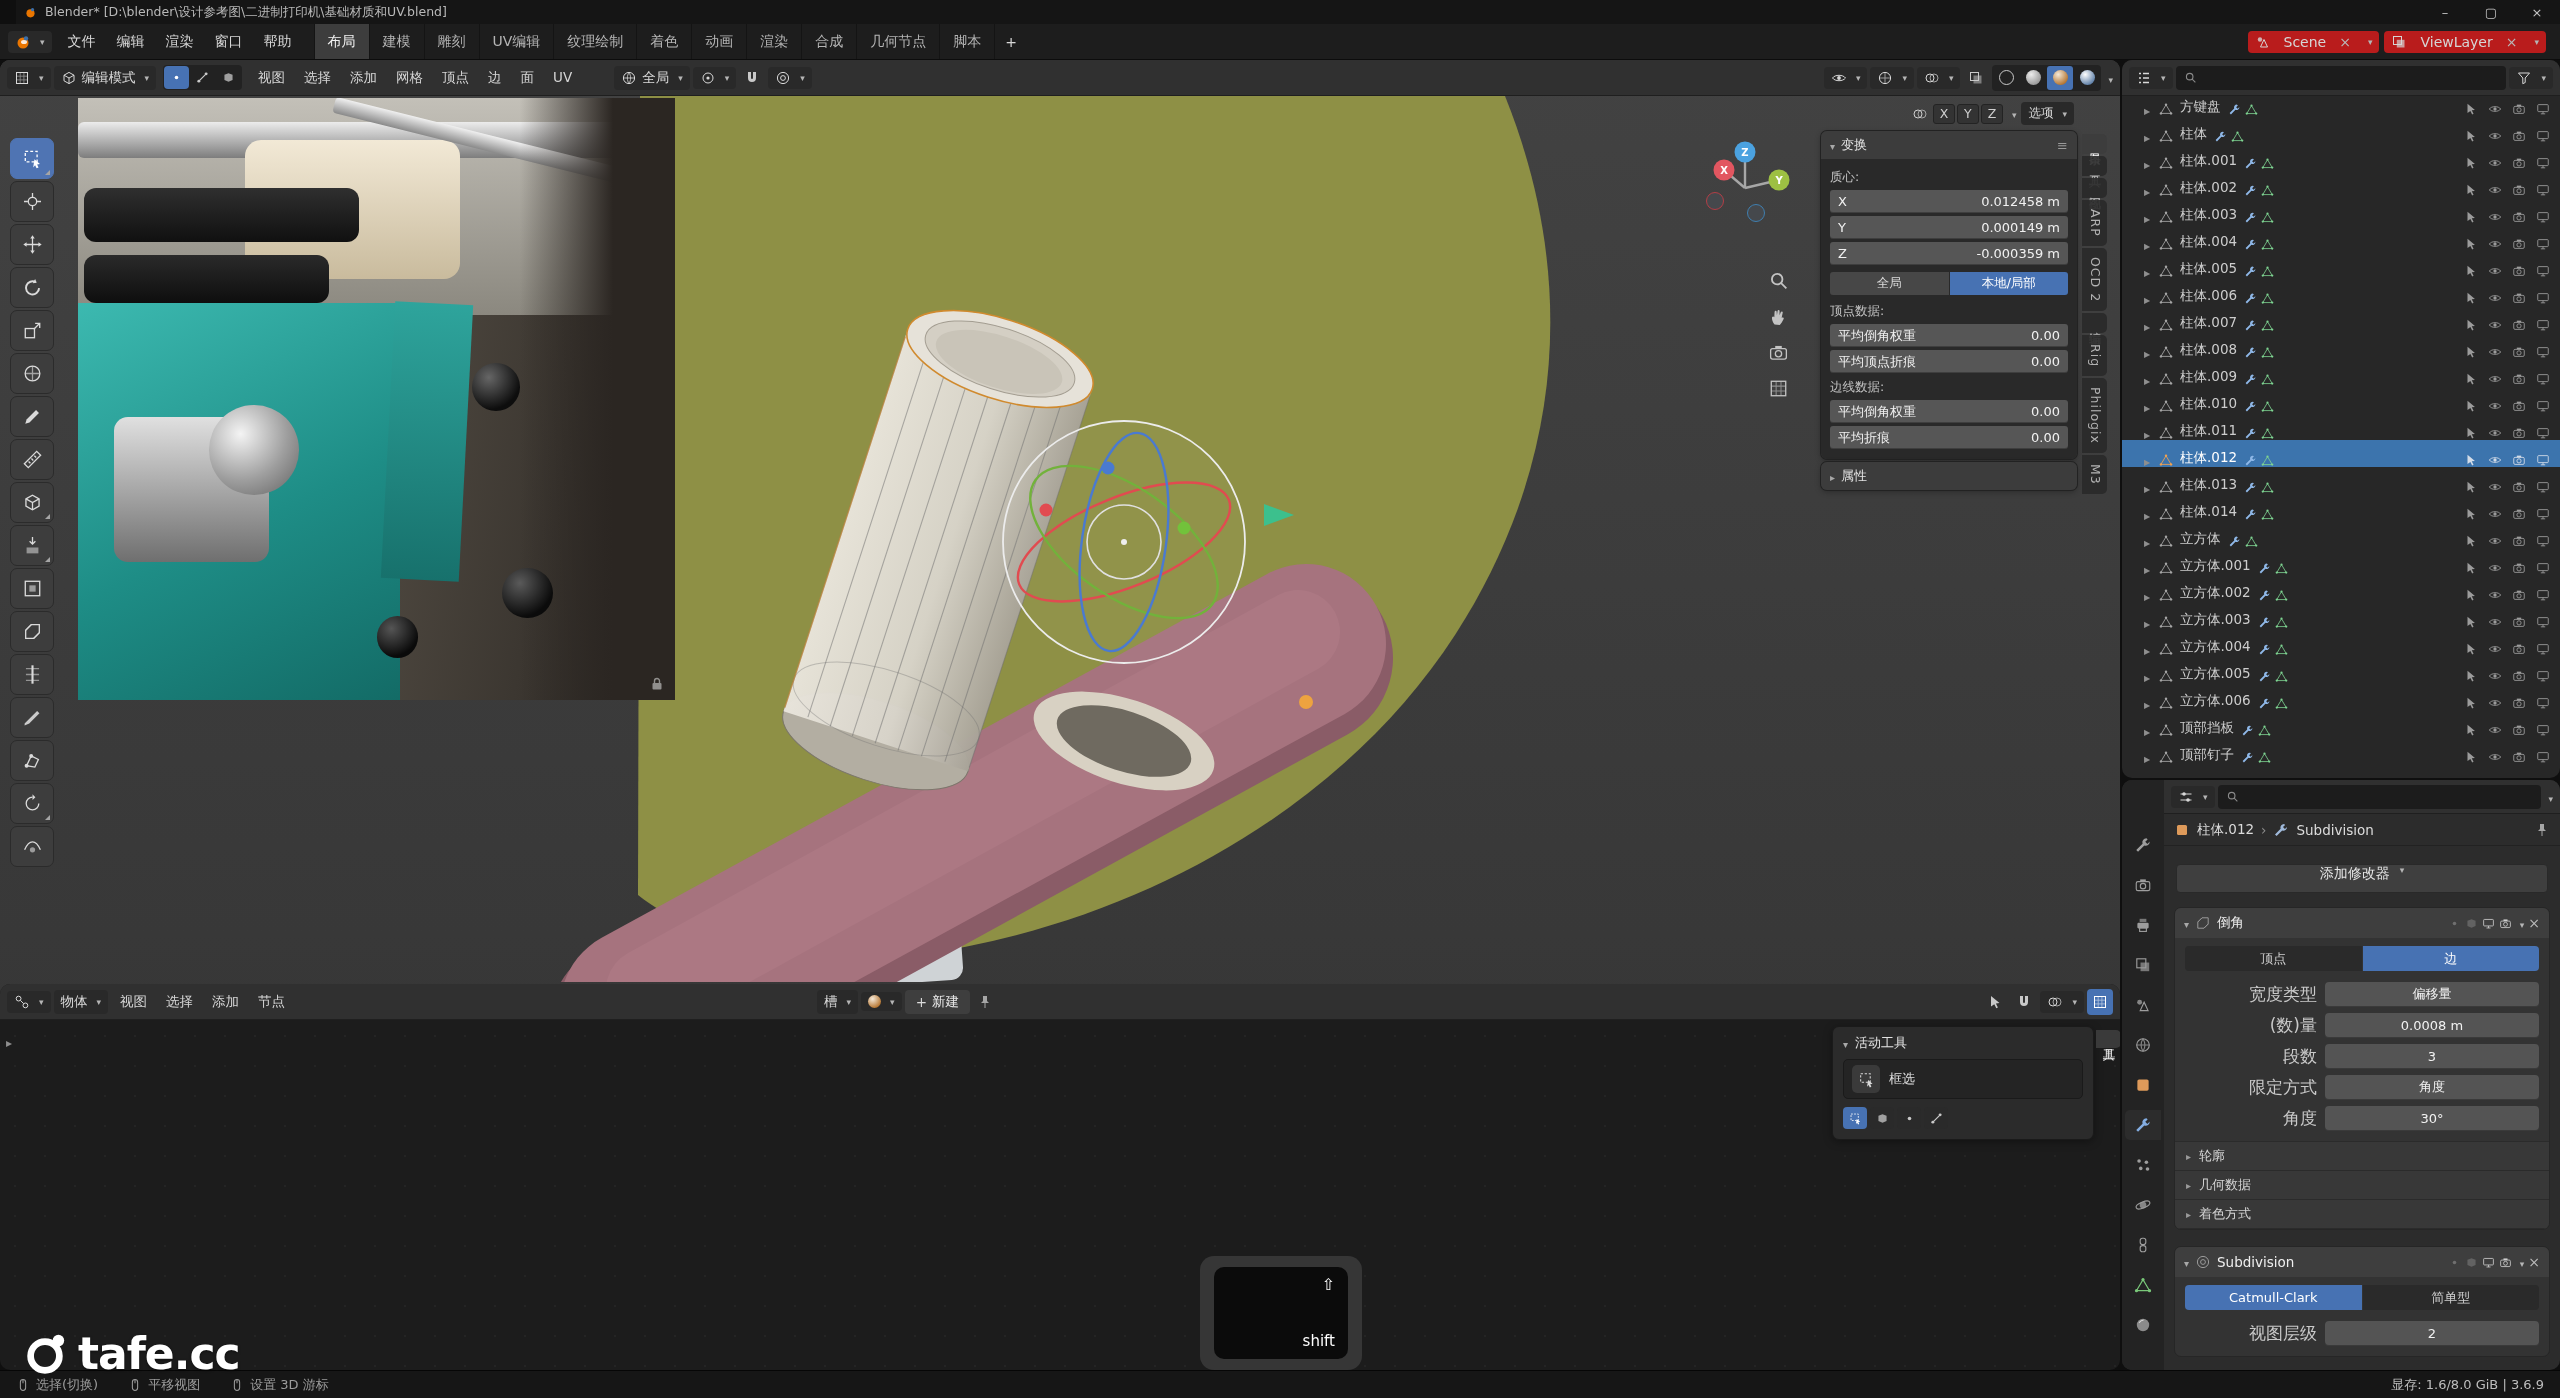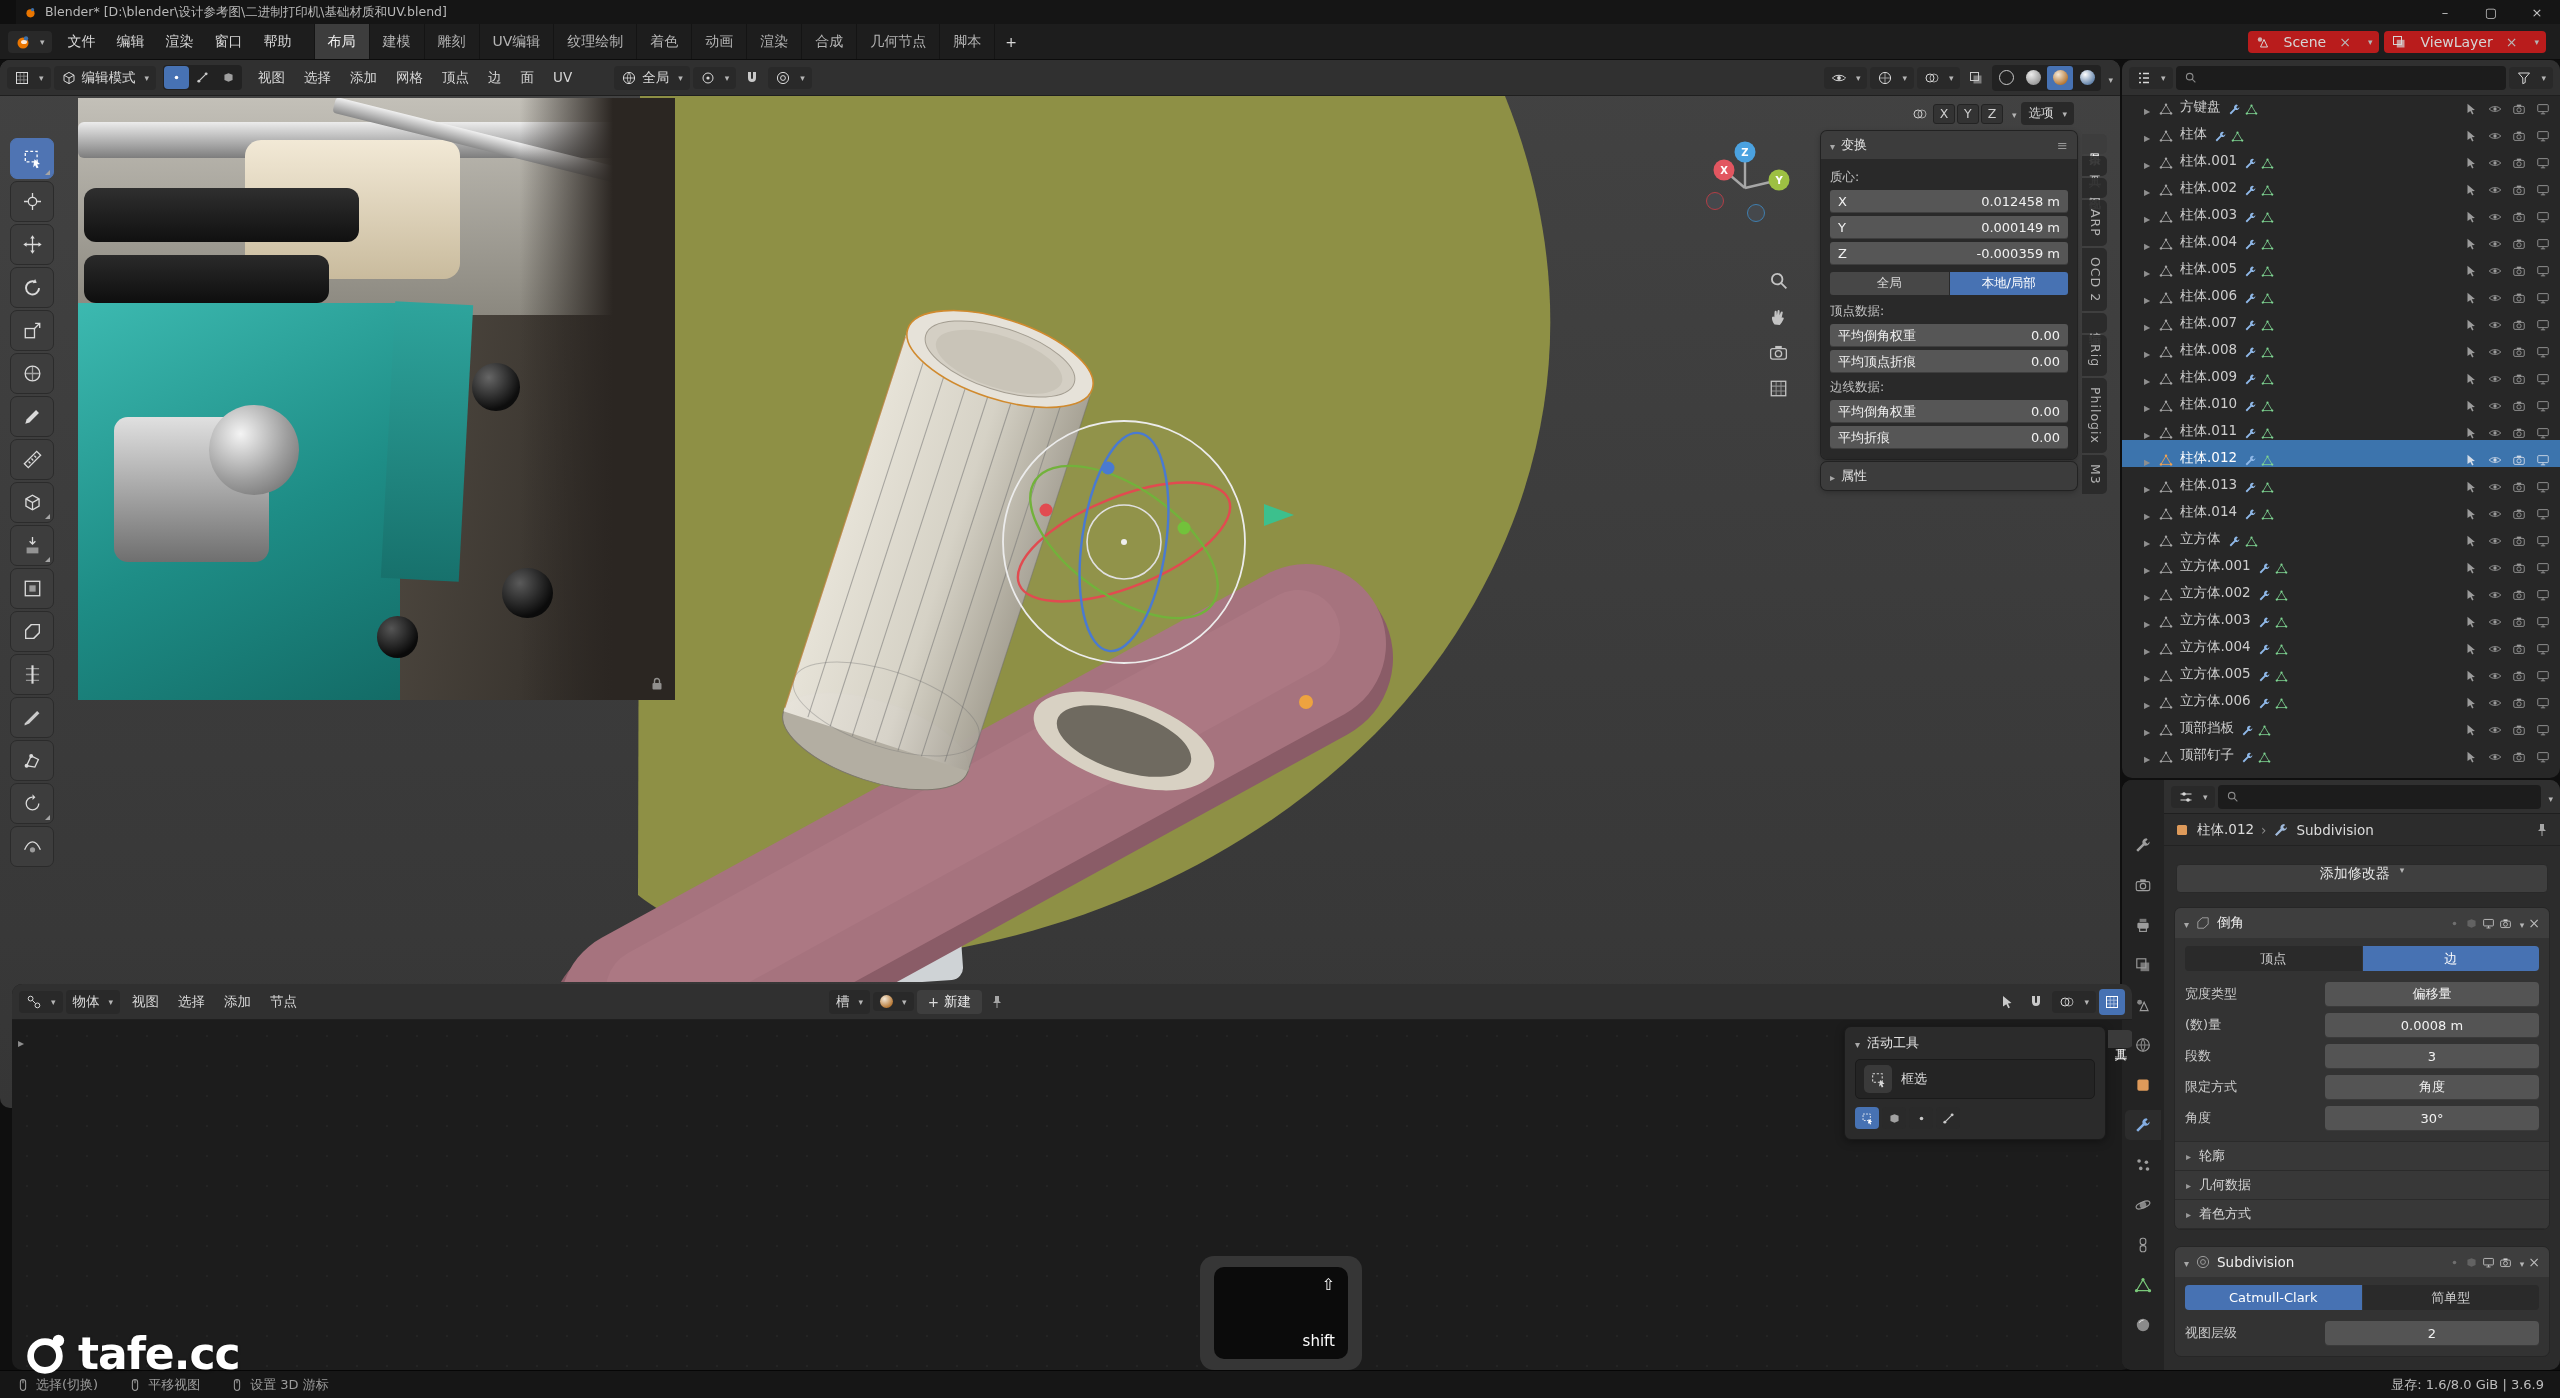--- a/index.html
+++ b/index.html
@@ -25,21 +25,21 @@
 .mb-menus{display:flex;gap:1px;margin-left:6px}
 .mb-item{padding:5px 10px;border-radius:4px;color:#d8d8d8}
 .ws-tabs{display:flex;margin-left:12px;align-items:stretch;height:100%;border-left:1px solid #141414}
 .ws-tab{display:flex;align-items:center;padding:0 13px;color:#b5b5b5;border-right:1px solid #141414}
 .ws-tab.active{background:#3d3d3d;color:#f0f0f0}
 .mb-right{margin-left:auto;display:flex;align-items:center;gap:5px;padding-right:6px;color:#d6d6d6}
 .mb-chip{display:flex;align-items:center;gap:13px;background:#b91c1c;border-radius:4px;padding:3px 7px}
 
 .editor{position:absolute;background:#2d2d2d;overflow:hidden;border-radius:10px}
 #viewport{left:0;top:60px;width:2120px;height:1048px;background:linear-gradient(#424242,#363636)}
-#shader{left:12px;top:984px;width:2120px;height:386px;background:#1c1c1c}
+#shader{left:0;top:984px;width:2120px;height:386px;background:#1c1c1c}
 #outliner{left:2122px;top:60px;width:438px;height:718px;background:#272727}
 #props{left:2122px;top:780px;width:438px;height:590px;background:#2c2c2c}
 .hdr{position:relative;z-index:7;height:36px;background:#303030;border-bottom:1px solid #1f1f1f;display:flex;align-items:center;gap:3px;padding:0 7px;font-size:13.5px;color:#d6d6d6}
 .dd{display:flex;align-items:center;gap:5px;background:#292929;border-radius:4px;padding:3px 7px;color:#d9d9d9}
 .menu{padding:4px 9px;border-radius:4px}
 .menus{display:flex;gap:1px}
 .hbtn{display:flex;align-items:center;justify-content:center;width:26px;height:26px;border-radius:4px;color:#c9c9c9}
 .hbtn.on{background:#4772b3;color:#fff}
 .selmode{display:flex;gap:1px;background:#222;border-radius:4px;padding:1px;margin:0 4px}
 .selmode .hbtn{width:25px;height:23px}
@@ -115,21 +115,21 @@
 .mod-hdr{height:30px;background:#3e3e3e;display:flex;align-items:center;gap:6px;padding:0 9px}
 .mod-hdr .nm{font-size:13.5px;color:#efefef;margin-right:4px}
 .mod-hdr .tgl{display:flex;gap:4px;margin-left:auto;align-items:center}
 .mod-body{padding:8px 10px 10px;display:flex;flex-direction:column;gap:5px}
 .seg2{display:flex;gap:1px;margin-bottom:5px}
 .seg2>div{flex:1;height:25px;display:flex;align-items:center;justify-content:center;background:#2a2a2a;color:#cfcfcf;font-size:13px}
 .seg2>div:first-of-type{border-radius:4px 0 0 4px}
 .seg2>div:last-of-type{border-radius:0 4px 4px 0}
 .seg2>div.active{background:#4772b3;color:#fff}
 .prow{display:flex;align-items:center;gap:8px;height:26px}
-.prow .plabel{width:132px;text-align:left;color:#c9c9c9;font-size:13px;flex:none}
+.prow .plabel{width:132px;text-align:right;color:#c9c9c9;font-size:17px;flex:none}
 .pwidget{flex:1;height:25px;background:#545454;border-radius:4px;display:flex;align-items:center;justify-content:center;color:#f2f2f2;font-size:13px;position:relative;box-shadow:inset 0 -1px 0 rgba(0,0,0,.3)}
 .subpanels{border-top:1px solid #2b2b2b}
 .subpanel{height:29px;background:#383838;border-bottom:1px solid #2b2b2b;display:flex;align-items:center;gap:8px;padding:0 11px;color:#d5d5d5;font-size:13px}
 .subpanel::before{content:"▸";color:#9a9a9a;font-size:10px}
 
 #shader .body{position:absolute;left:0;top:37px;right:0;bottom:0;background-image:radial-gradient(#242424 1.3px,transparent 1.3px);background-size:30px 30px}
 .nbtn{display:flex;align-items:center;gap:5px;background:#3e3e3e;border-radius:4px;padding:3px 11px;color:#e8e8e8}
 .nbtn::before{content:"+";color:#dcdcdc}
 #atool{position:absolute;left:1832px;top:42px;width:262px;background:rgba(44,44,44,.96);border:1px solid #1a1a1a;border-radius:7px;z-index:6;padding:7px 10px 10px;box-shadow:0 2px 8px rgba(0,0,0,.35)}
 .at-title{display:flex;align-items:center;gap:7px;color:#e2e2e2;font-size:13px;margin-bottom:7px}

